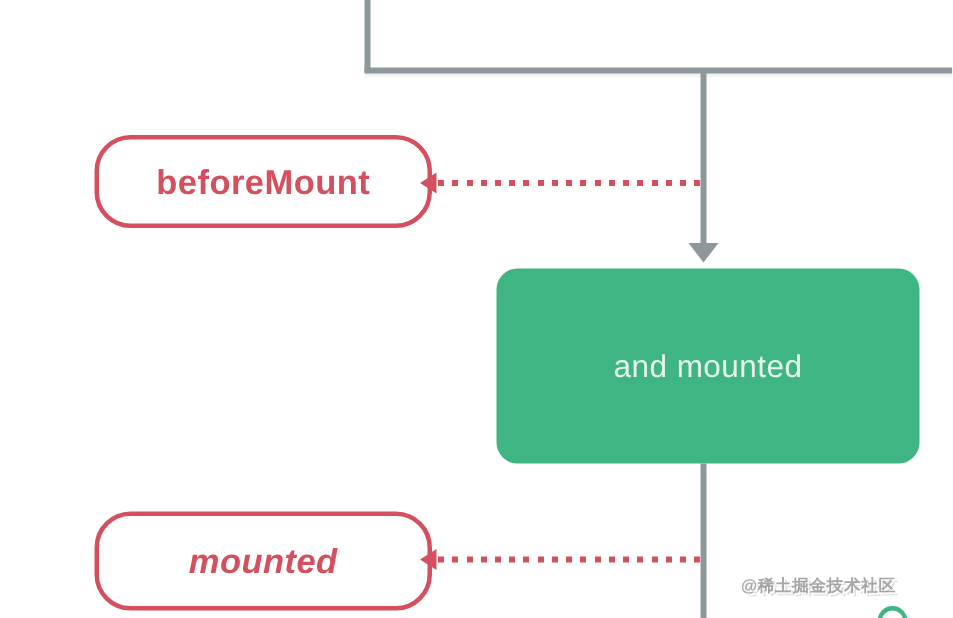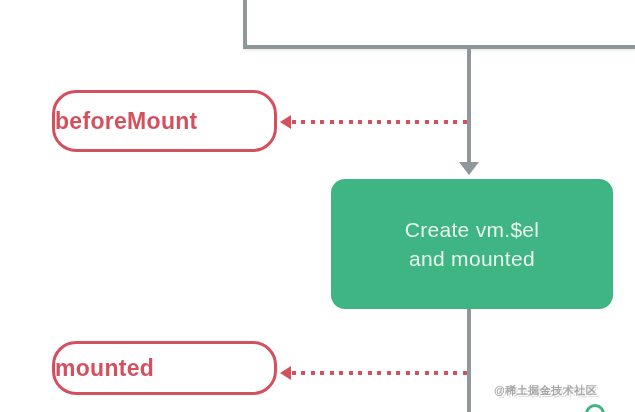--- a/index.html
+++ b/index.html
@@ -37,33 +37,33 @@
     display: flex; flex-direction: column;
     align-items: center; justify-content: center;
     color: var(--green-text, #e7f5ee);
     font-size: 21px; line-height: 29px;
     text-align: center;
     letter-spacing: 0.3px;
   }
 
   
   .hook-badge {
-    position: absolute; left: 52px;
+    position: absolute; left: 63px;
     width: 225px; height: 62px;
     background: #ffffff;
     border: 3px solid var(--red, #d4505e);
     border-radius: 24px;
-    display: flex; align-items: center; justify-content: flex-start;
+    display: flex; align-items: center; justify-content: center;
     color: var(--red, #d4505e);
     font-weight: bold; font-size: 23px;
     letter-spacing: 0.3px;
     box-sizing: border-box;
   }
   .hook-beforemount { top: 90px; }
-  .hook-mounted     { top: 341px; height: 54px; }
+  .hook-mounted     { top: 341px; height: 66px; font-style: italic; }
 
   
   .dotted-line {
     position: absolute; height: 4px; width: 175px; left: 292px;
     background: repeating-linear-gradient(to right,
       var(--red, #d4505e) 0 4px, transparent 4px 9.5px);
   }
   .dotted-line-1 { top: 120px; }
   .dotted-line-2 { top: 371px; }
   .arrowhead-left {
@@ -108,21 +108,20 @@
   <div class="gline line-drop-vertical"></div>
   <div class="arrowhead-down"></div>
 
   <div class="hook-badge hook-beforemount">
     <span>beforeMount</span>
   </div>
   <div class="arrowhead-left arrowhead-left-1"></div>
   <div class="dotted-line dotted-line-1"></div>
 
   <div class="process-box">
-    <div>Create vm.$el</div>
     <div>and mounted</div>
   </div>
 
   <div class="gline line-below-box"></div>
 
   <div class="hook-badge hook-mounted">
     <span>mounted</span>
   </div>
   <div class="arrowhead-left arrowhead-left-2"></div>
   <div class="dotted-line dotted-line-2"></div>

